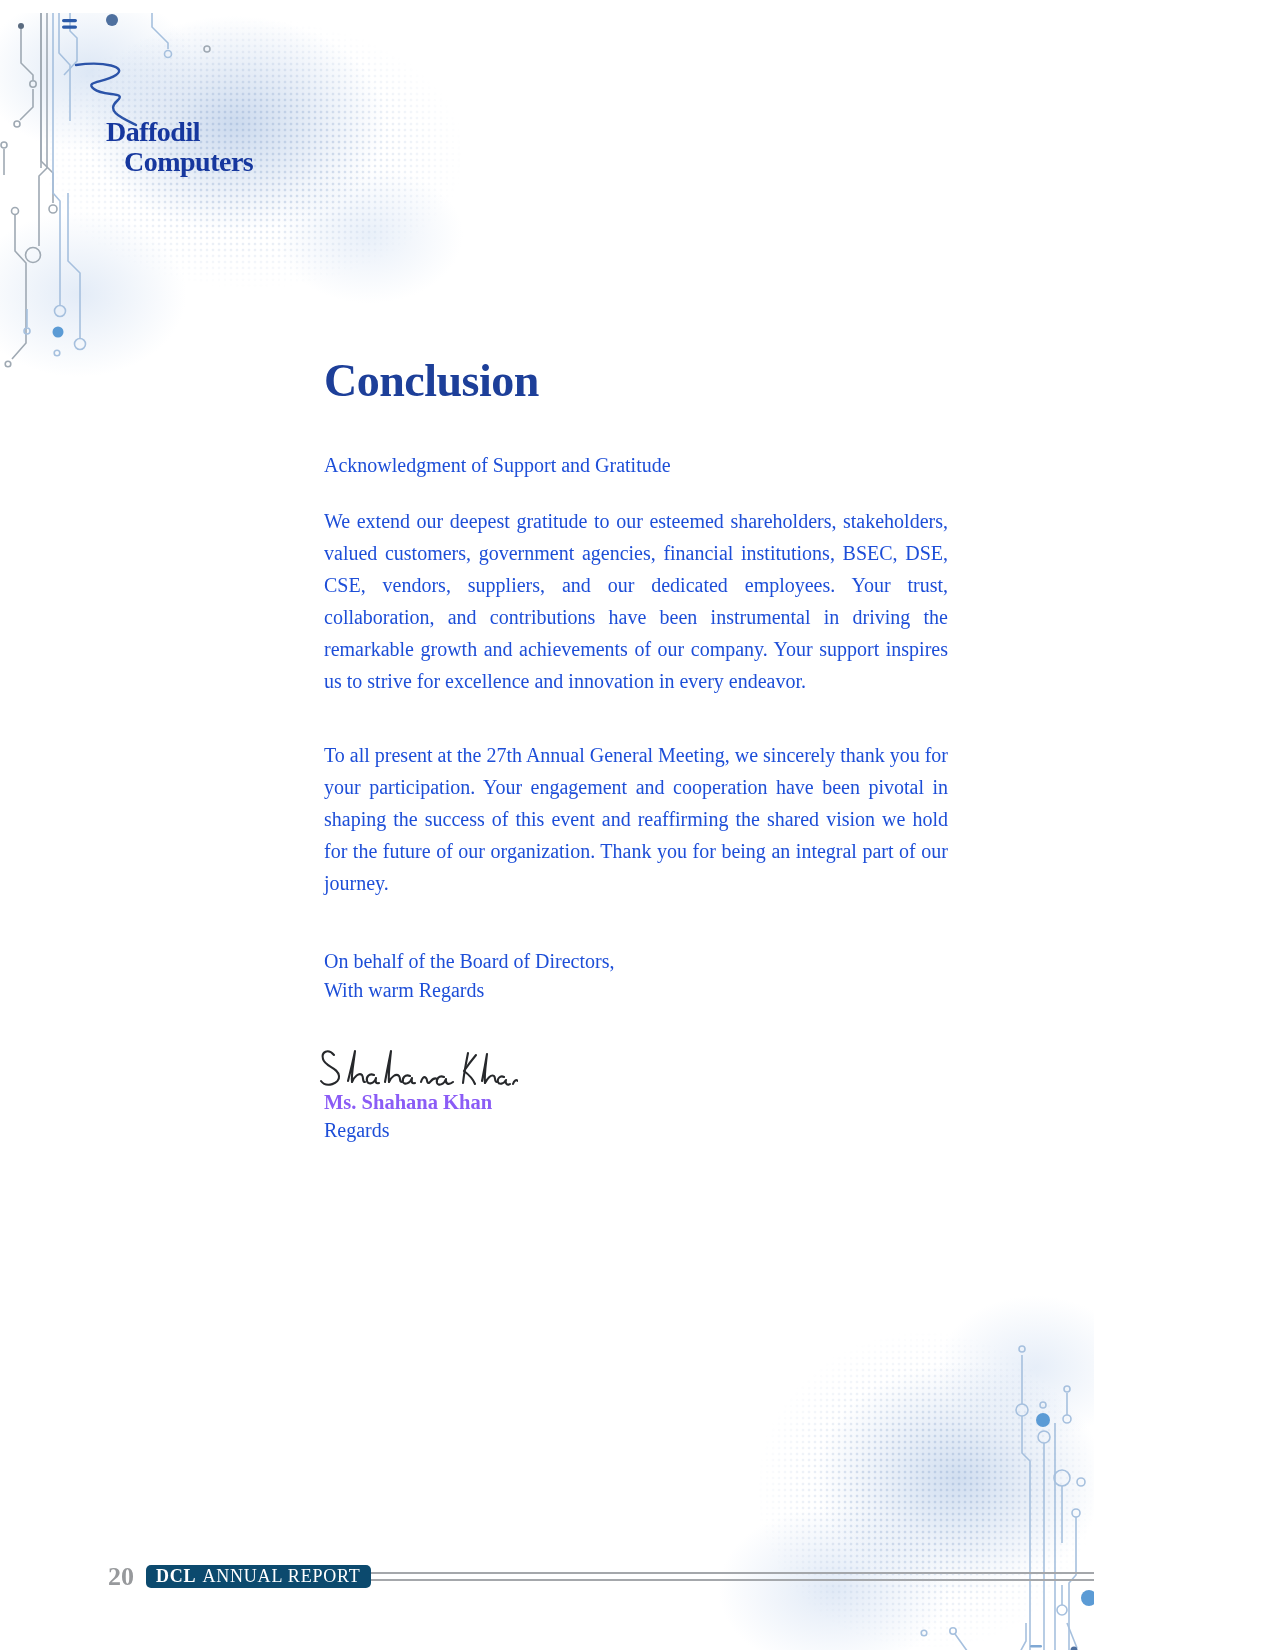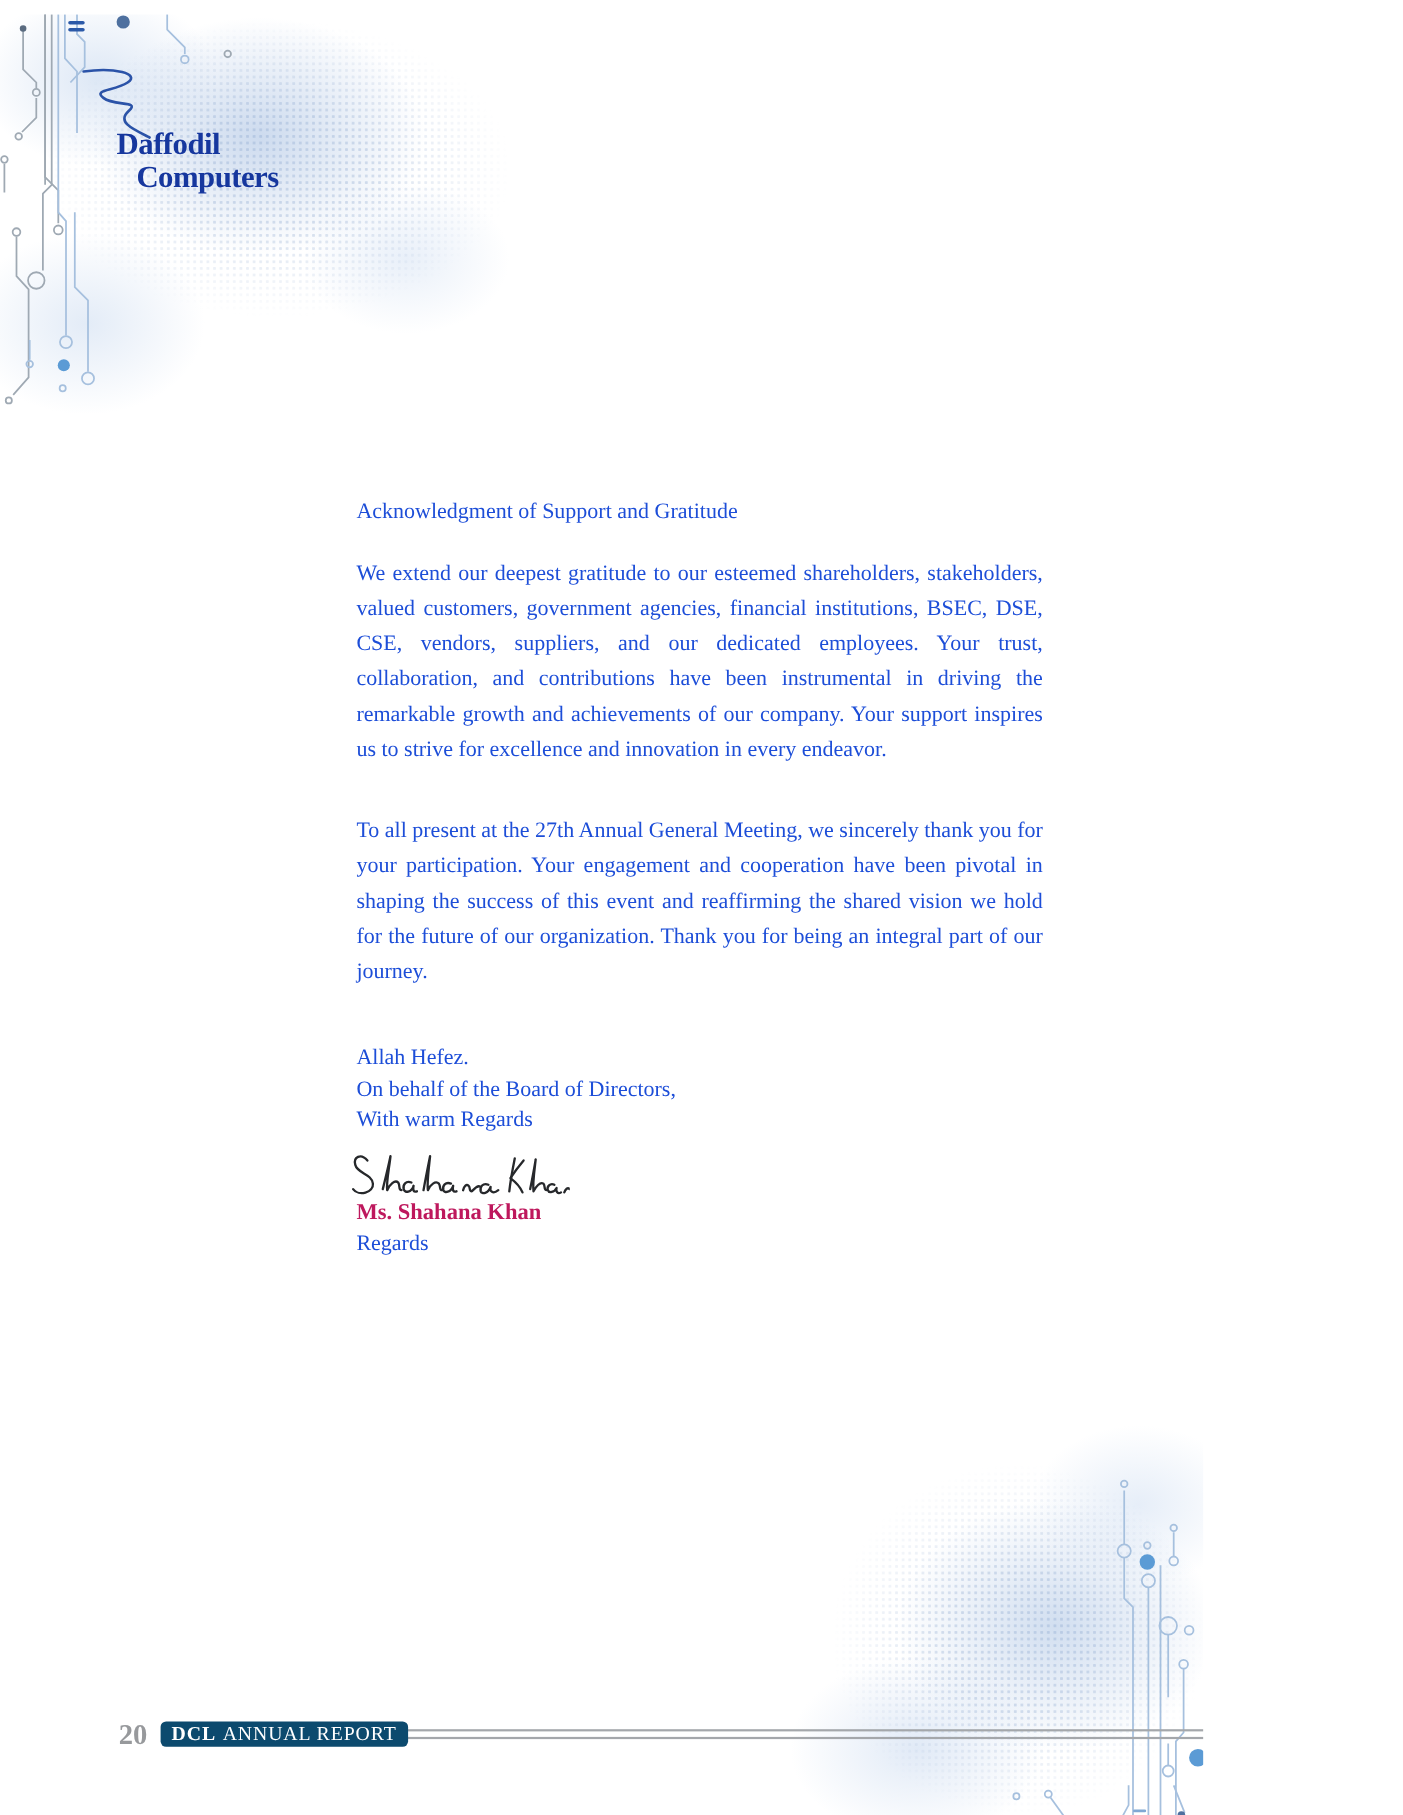--- a/index.html
+++ b/index.html
@@ -43,21 +43,21 @@
   .logo .l2{margin-left:18px;}
   .swoosh{position:absolute;left:74px;top:46px;}
   
   .col{position:absolute;left:324px;width:624px;color:#1d4ed8;}
   .title{top:342px;font-size:46px;font-weight:bold;color:#1d3f99;letter-spacing:-0.5px;line-height:52px;}
   .subtitle{top:438px;font-size:20px;line-height:28px;}
   .para{top:492px;font-size:20px;line-height:32px;text-align:justify;}
   .para.p2{top:726px;}
   .closing{top:934px;font-size:20px;line-height:28.5px;}
   .signature{position:absolute;left:318px;top:1028px;width:200px;height:50px;}
-  .sig-name{top:1078px;font-size:20.5px;font-weight:bold;color:#be185d;}
+  .sig-name{top:1078px;font-size:20.5px;font-weight:bold;color:#8b5cf6;}
   .sig-title{top:1106px;font-size:20px;}
   
   .page-num{position:absolute;left:108px;top:1549px;font-size:26px;font-weight:bold;color:#97999c;}
   .badge{
     position:absolute;left:146px;top:1552px;height:23px;line-height:23px;
     background:#0c4a6e;border-radius:5px;padding:0 10px;color:#ffffff;
     font-size:18px;letter-spacing:0.8px;white-space:nowrap;z-index:2;
   }
   .badge .b{font-weight:bold;margin-right:6px;}
   .rule{
@@ -158,29 +158,29 @@
 
   <svg class="swoosh" width="72" height="72" viewBox="0 0 72 72">
     <path d="M2,6 C30,2 54,8 42,16 C30,24 10,22 20,30 C30,38 54,32 43,42 C32,52 46,58 62,66" fill="none" stroke="#2b53a8" stroke-width="2.4" stroke-linecap="round"></path>
   </svg>
 
   <div class="logo">
     <div class="l1">Daffodil</div>
     <div class="l2">Computers</div>
   </div>
 
+  <h1 class="col title" style="position:absolute;margin:0;">Conclusion</h1>
 
   <p class="col subtitle" style="position:absolute;margin:0;">Acknowledgment of Support and Gratitude</p>
 
   <p class="col para" style="position:absolute;margin:0;">We extend our deepest gratitude to our esteemed shareholders, stakeholders, valued customers, government agencies, financial institutions, BSEC, DSE, CSE, vendors, suppliers, and our dedicated employees. Your trust, collaboration, and contributions have been instrumental in driving the remarkable growth and achievements of our company. Your support inspires us to strive for excellence and innovation in every endeavor.</p>
 
   <p class="col para p2" style="position:absolute;margin:0;">To all present at the 27th Annual General Meeting, we sincerely thank you for your participation. Your engagement and cooperation have been pivotal in shaping the success of this event and reaffirming the shared vision we hold for the future of our organization. Thank you for being an integral part of our journey.</p>
 
   <div class="col closing" style="position:absolute;">
-    <div>Allah Hefez.</div>
     <div>On behalf of the Board of Directors,</div>
     <div>With warm Regards</div>
   </div>
 
   <div class="signature" aria-label="Shahana Khan">
     <svg width="200" height="50" viewBox="0 0 200 46">
       <g fill="none" stroke="#26282b" stroke-width="2.1" stroke-linecap="round" stroke-linejoin="round">
         <path d="M16,12 C10,5 3,9 5,16 C7,24 20,24 21,33 C22,41 8,45 3,38"></path>
         <path d="M30,38 C33,26 36,13 37,8 C36,18 33,32 34,39 C36,34 41,29 44,32 C46,35 44,39 47,39"></path>
         <path d="M56,32 C51,30 48,34 49,38 C50,42 56,41 58,35 C57,39 58,41 61,40"></path>

